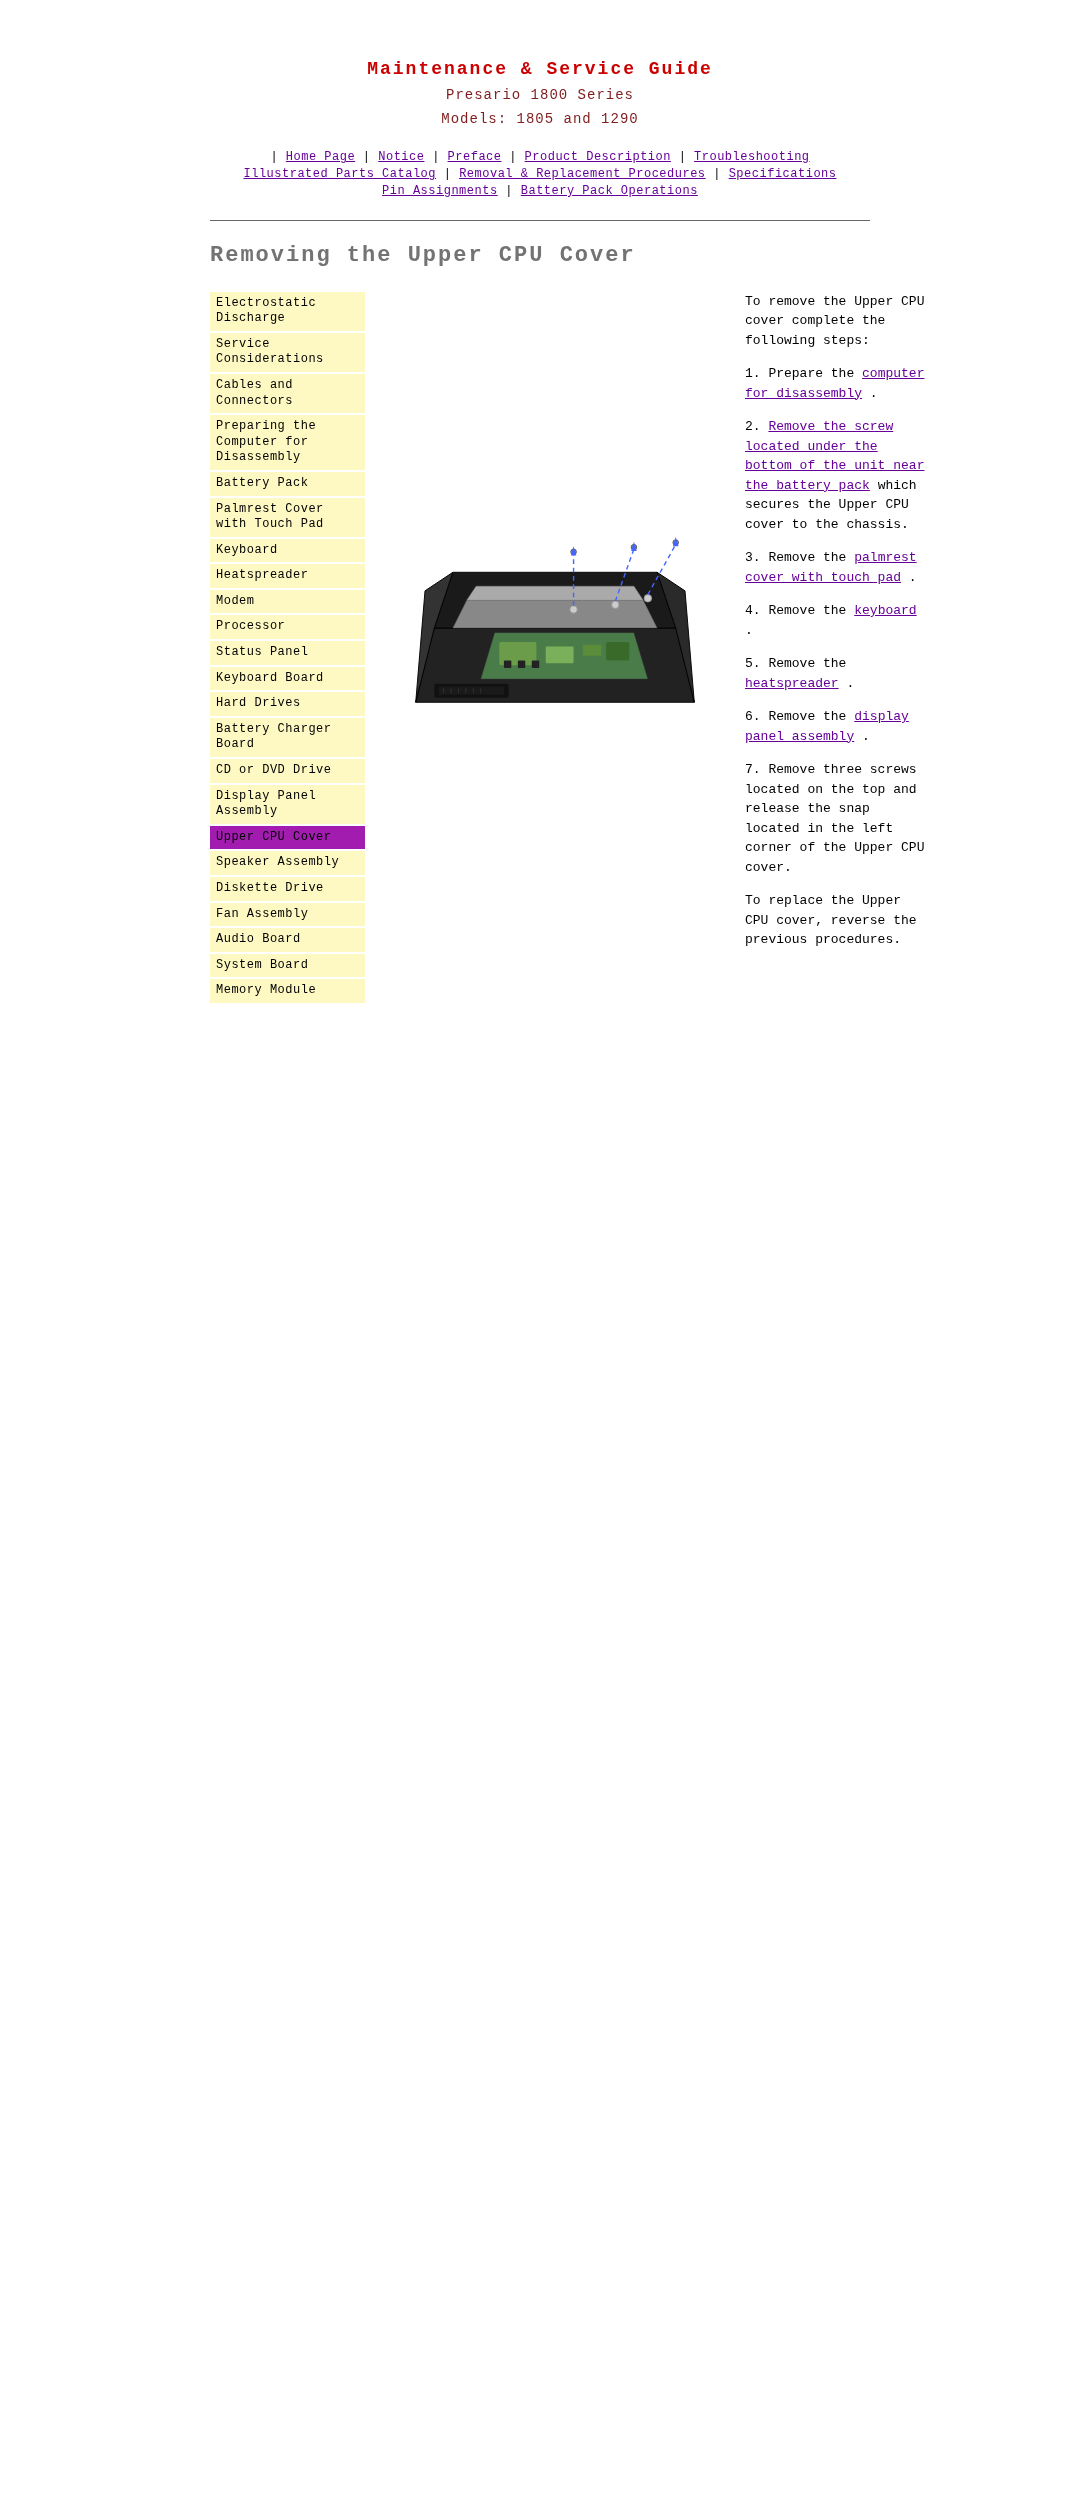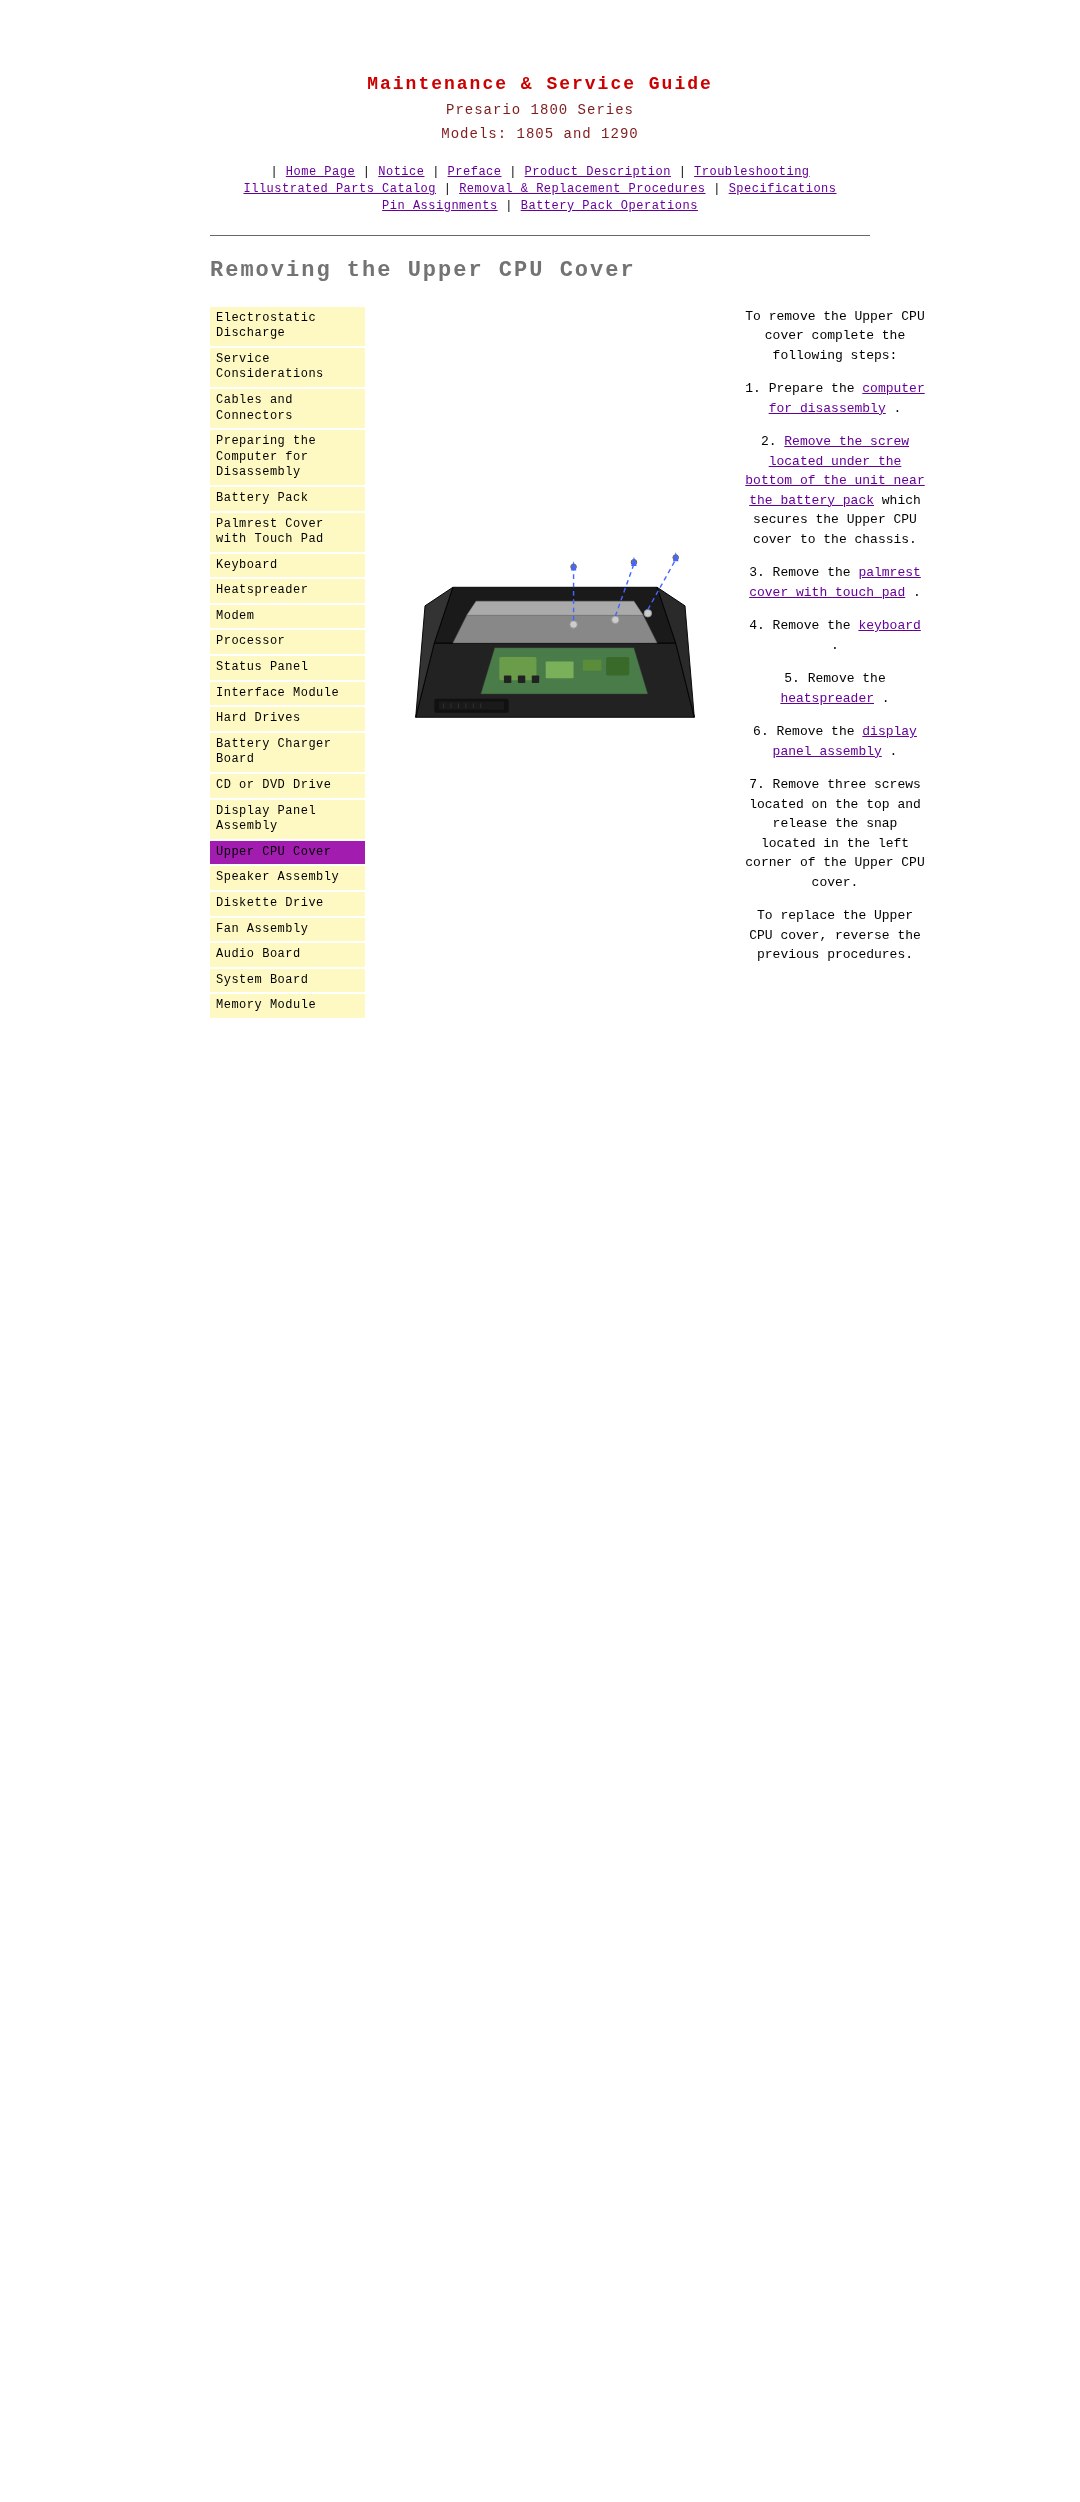--- a/index.html
+++ b/index.html
@@ -5,21 +5,21 @@
     * { box-sizing: border-box; margin: 0; padding: 0; }
     body {
       background: #ffffff;
       font-family: "Courier New", Courier, monospace;
       color: #000000;
       font-size: 14px;
       line-height: 1.4;
     }
     .page-wrapper {
       max-width: 700px;
-      margin: 15px auto;
+      margin: 0 auto;
       padding: 57px 20px 40px 20px;
     }
     .header {
       text-align: center;
       margin-bottom: 20px;
     }
     .header-title {
       color: #cc0000;
       font-size: 18px;
       letter-spacing: 2px;
@@ -86,21 +86,20 @@
     .sidebar-item a, .sidebar-item span {
       color: #000;
       text-decoration: none;
     }
     .main-content {
       flex: 1;
       display: flex;
       flex-direction: column;
       align-items: flex-start;
       padding-left: 10px;
-      text-align: center;
     }
     .image-and-text {
       display: flex;
       width: 100%;
       gap: 10px;
     }
     .laptop-image-area {
       flex: 1;
       min-height: 280px;
       display: flex;
@@ -169,21 +168,21 @@
       <div class="sidebar-item"><span>Service Considerations</span></div>
       <div class="sidebar-item"><span>Cables and Connectors</span></div>
       <div class="sidebar-item"><span>Preparing the Computer for Disassembly</span></div>
       <div class="sidebar-item"><span>Battery Pack</span></div>
       <div class="sidebar-item"><span>Palmrest Cover with Touch Pad</span></div>
       <div class="sidebar-item"><span>Keyboard</span></div>
       <div class="sidebar-item"><span>Heatspreader</span></div>
       <div class="sidebar-item"><span>Modem</span></div>
       <div class="sidebar-item"><span>Processor</span></div>
       <div class="sidebar-item"><span>Status Panel</span></div>
-      <div class="sidebar-item"><span>Interface Module</span></div>
+      <div class="sidebar-item"><span>Keyboard Board</span></div>
       <div class="sidebar-item"><span>Hard Drives</span></div>
       <div class="sidebar-item"><span>Battery Charger Board</span></div>
       <div class="sidebar-item"><span>CD or DVD Drive</span></div>
       <div class="sidebar-item"><span>Display Panel Assembly</span></div>
       <div class="sidebar-item active"><span>Upper CPU Cover</span></div>
       <div class="sidebar-item"><span>Speaker Assembly</span></div>
       <div class="sidebar-item"><span>Diskette Drive</span></div>
       <div class="sidebar-item"><span>Fan Assembly</span></div>
       <div class="sidebar-item"><span>Audio Board</span></div>
       <div class="sidebar-item"><span>System Board</span></div>

